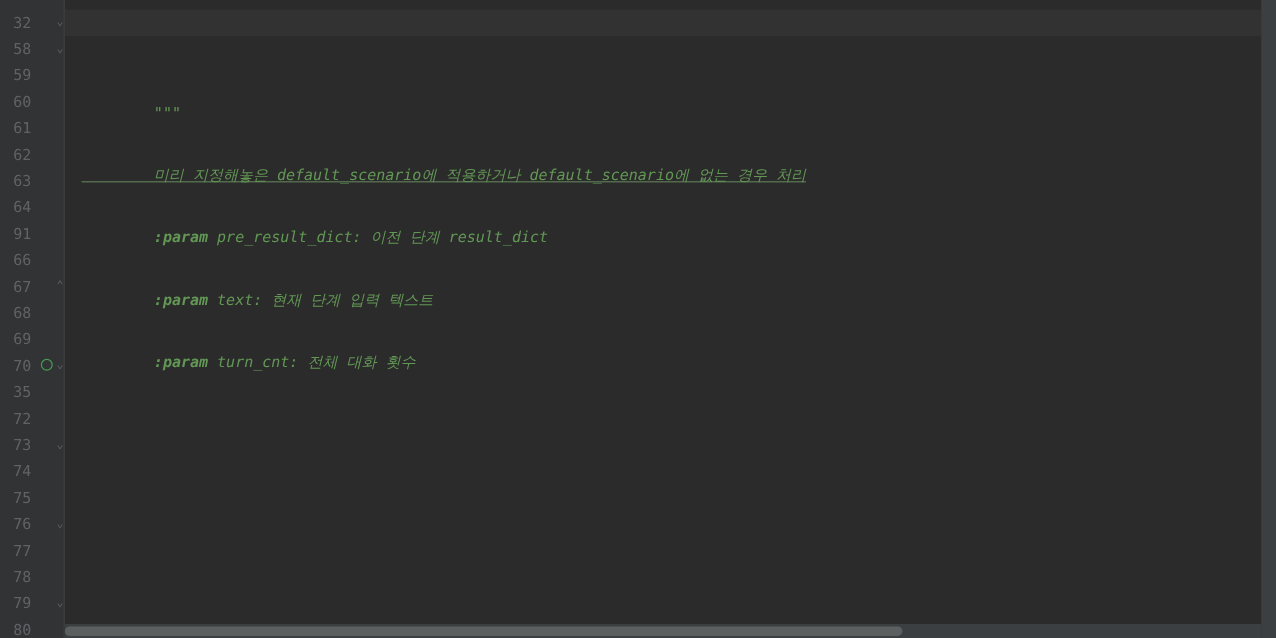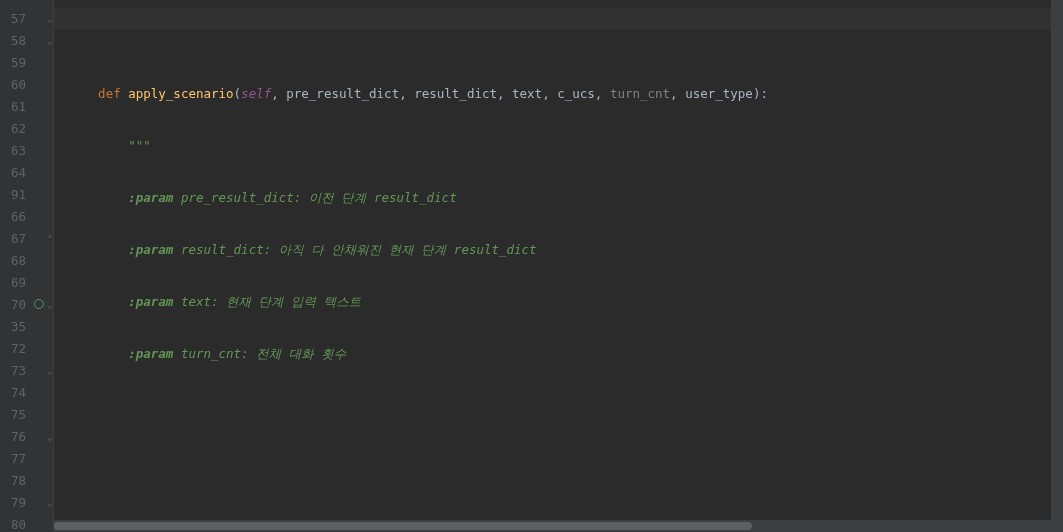--- a/index.html
+++ b/index.html
@@ -115,21 +115,21 @@
     z-index:-1;
   }
 </style>
 </head>
 <body>
 
 <div class="editor">
 
   <div class="gutter">
     <div class="line-numbers" id="lnums">
-        <div class="ln">57</div>
+        <div class="ln">32</div>
         <div class="ln">58</div>
         <div class="ln">59</div>
         <div class="ln">60</div>
         <div class="ln">61</div>
         <div class="ln">62</div>
         <div class="ln">63</div>
         <div class="ln">64</div>
         <div class="ln">91</div>
         <div class="ln">66</div>
         <div class="ln">67</div>
@@ -198,24 +198,23 @@
         <div class="fold"></div>
         <div class="fold">⌄</div>
         <div class="fold"></div>
       </div>
   </div>
 
   <div class="code">
     <div class="caret-line"></div>
 
     
-    <div class="row"><span>    </span><span class="kw">def </span><span class="fn">apply_scenario</span><span>(</span><span class="sf">self</span><span>, pre_result_dict, result_dict, text, c_ucs, </span><span class="pd">turn_cnt</span><span>, user_type):</span></div>
     <div class="row"><span class="ds">        """</span></div>
+    <div class="row"><span class="dsu">        미리 지정해놓은 default_scenario에 적용하거나 default_scenario에 없는 경우 처리</span></div>
     <div class="row"><span class="ds">        </span><span class="dstag">:param</span><span class="ds"> pre_result_dict: 이전 단계 result_dict</span></div>
-    <div class="row"><span class="ds">        </span><span class="dstag">:param</span><span class="ds"> result_dict: 아직 다 안채워진 현재 단계 result_dict</span></div>
     <div class="row"><span class="ds">        </span><span class="dstag">:param</span><span class="ds"> text: 현재 단계 입력 텍스트</span></div>
     <div class="row"><span class="ds">        </span><span class="dstag">:param</span><span class="ds"> turn_cnt: 전체 대화 횟수</span></div>
     
     
     
     
     
     
     
     

